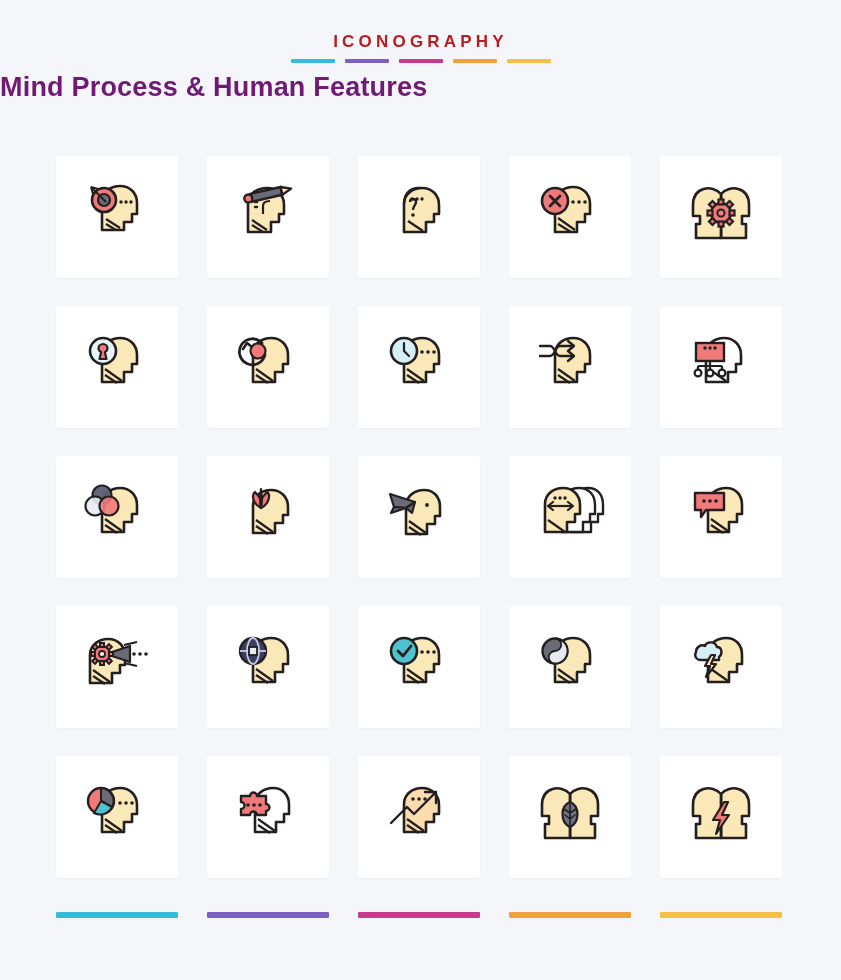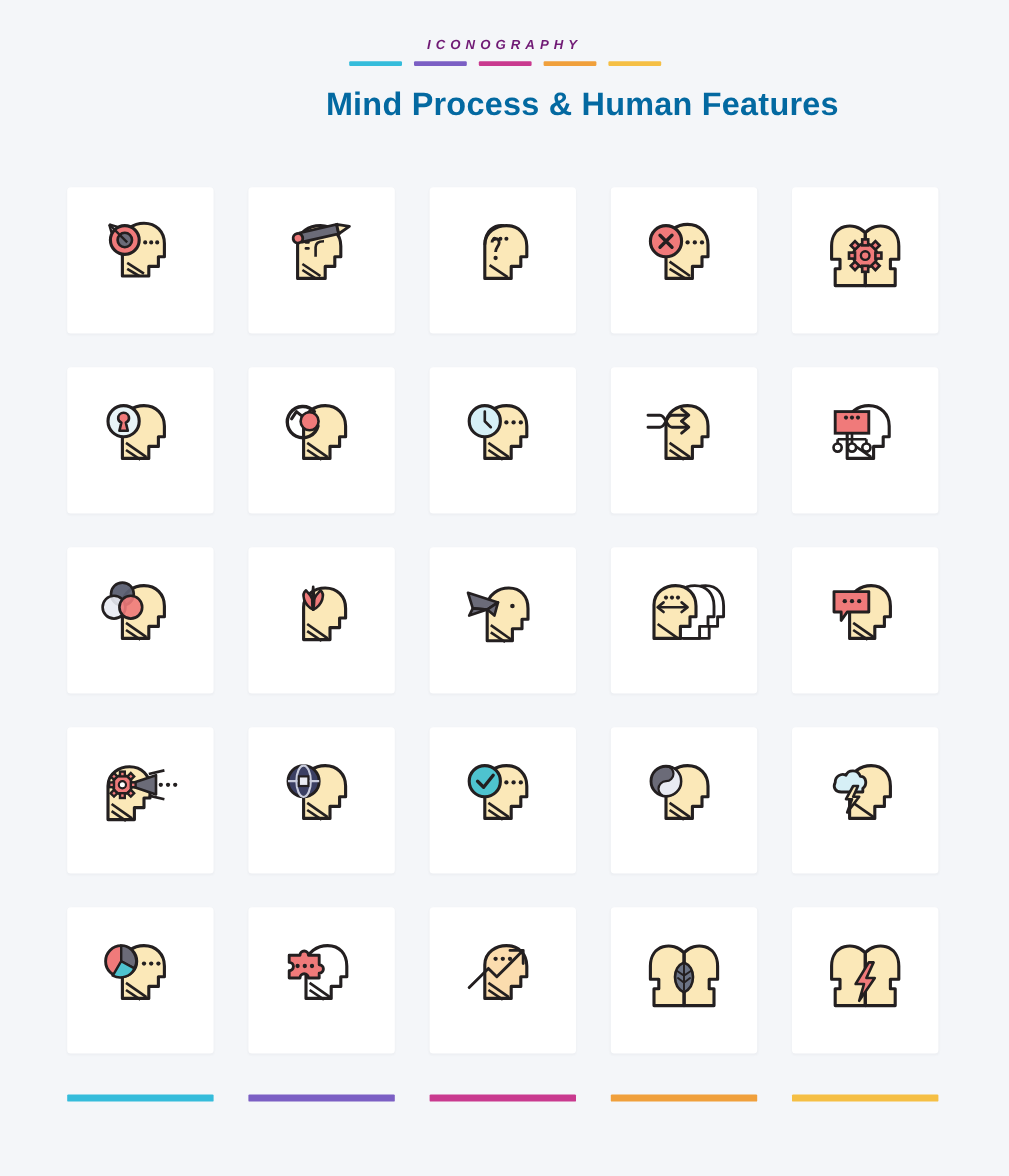--- a/index.html
+++ b/index.html
@@ -9,32 +9,31 @@
     font-family:"Liberation Sans", sans-serif;
     overflow:hidden;
   }
   .page{position:relative;width:841px;height:980px;}
 
   
   .brand{
     position:absolute;top:32px;left:0;width:841px;text-align:center;
   }
   .brand-word{
-    font-size:11px;font-weight:bold;letter-spacing:4.2px;
-    color:#701a75;
-    font-style:italic;
+    font-size:17px;font-weight:bold;letter-spacing:4.2px;
+    color:#b91c1c;
   }
   .brand-bars{
     margin-top:7px;display:flex;justify-content:center;gap:10px;
   }
   .brand-bars i{display:block;width:44px;height:4px;border-radius:1px;}
 
   .title{
-    position:absolute;top:72px;left:0;width:699px;text-align:right;
-    font-size:27px;font-weight:bold;color:#0369a1;letter-spacing:.2px;
+    position:absolute;top:72px;left:0;width:699px;text-align:left;
+    font-size:27px;font-weight:bold;color:#701a75;letter-spacing:.2px;
   }
 
   
   .grid{
     position:absolute;left:56px;top:156px;
     display:grid;
     grid-template-columns:repeat(5,122px);
     grid-template-rows:repeat(5,122px);
     column-gap:29px;row-gap:28px;
   }

